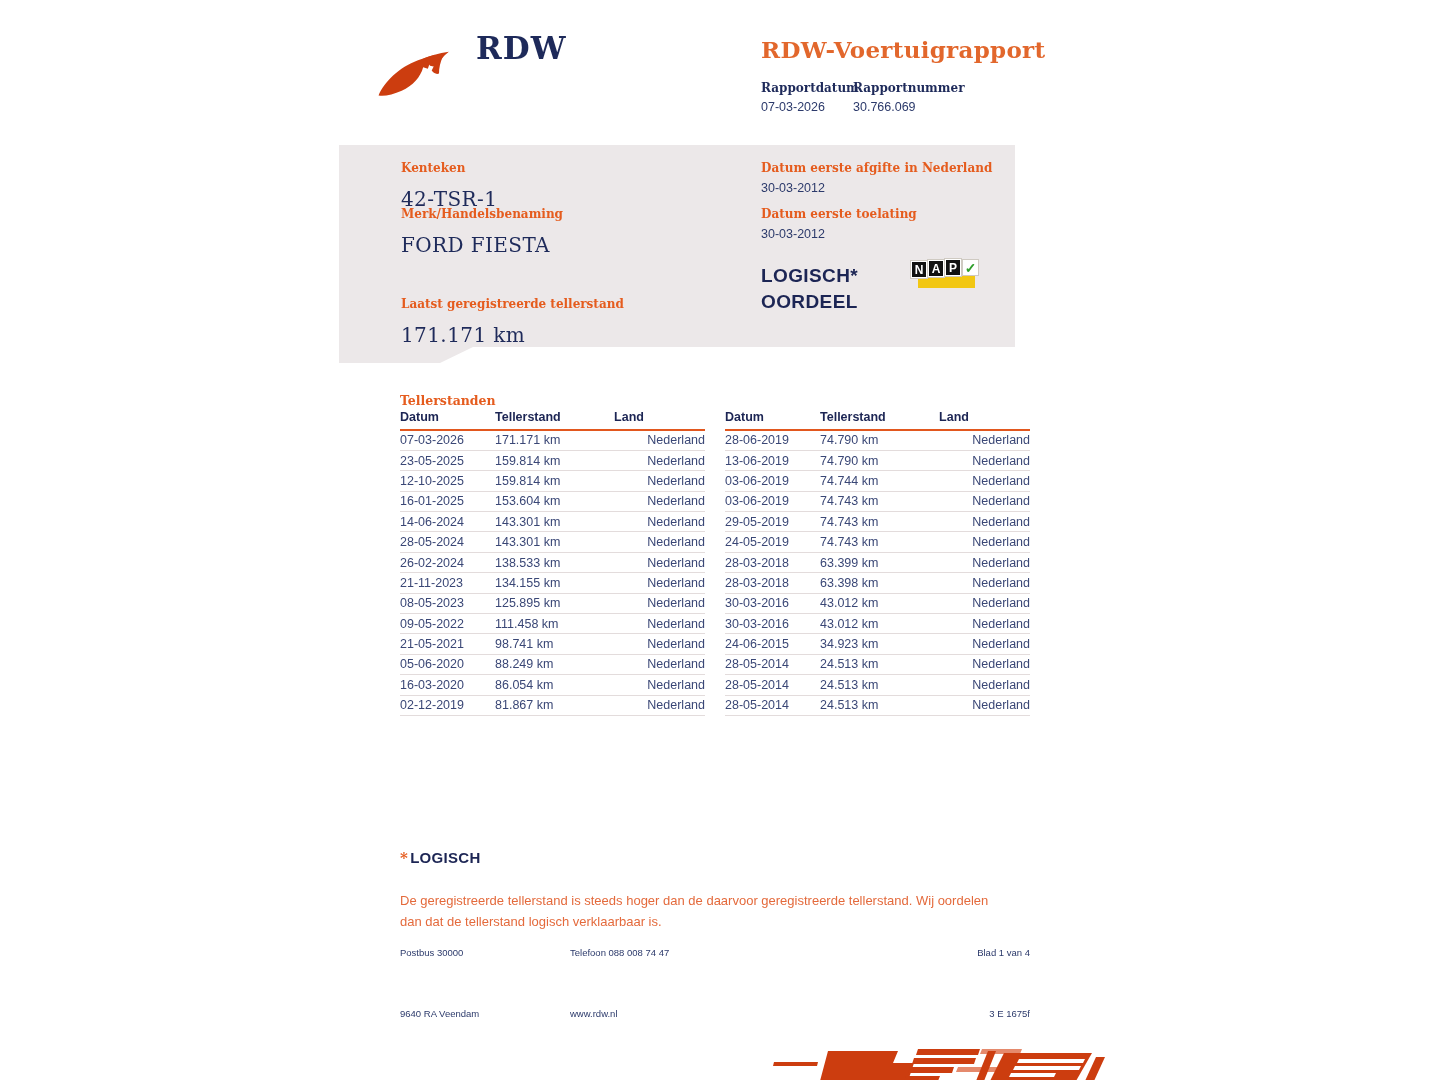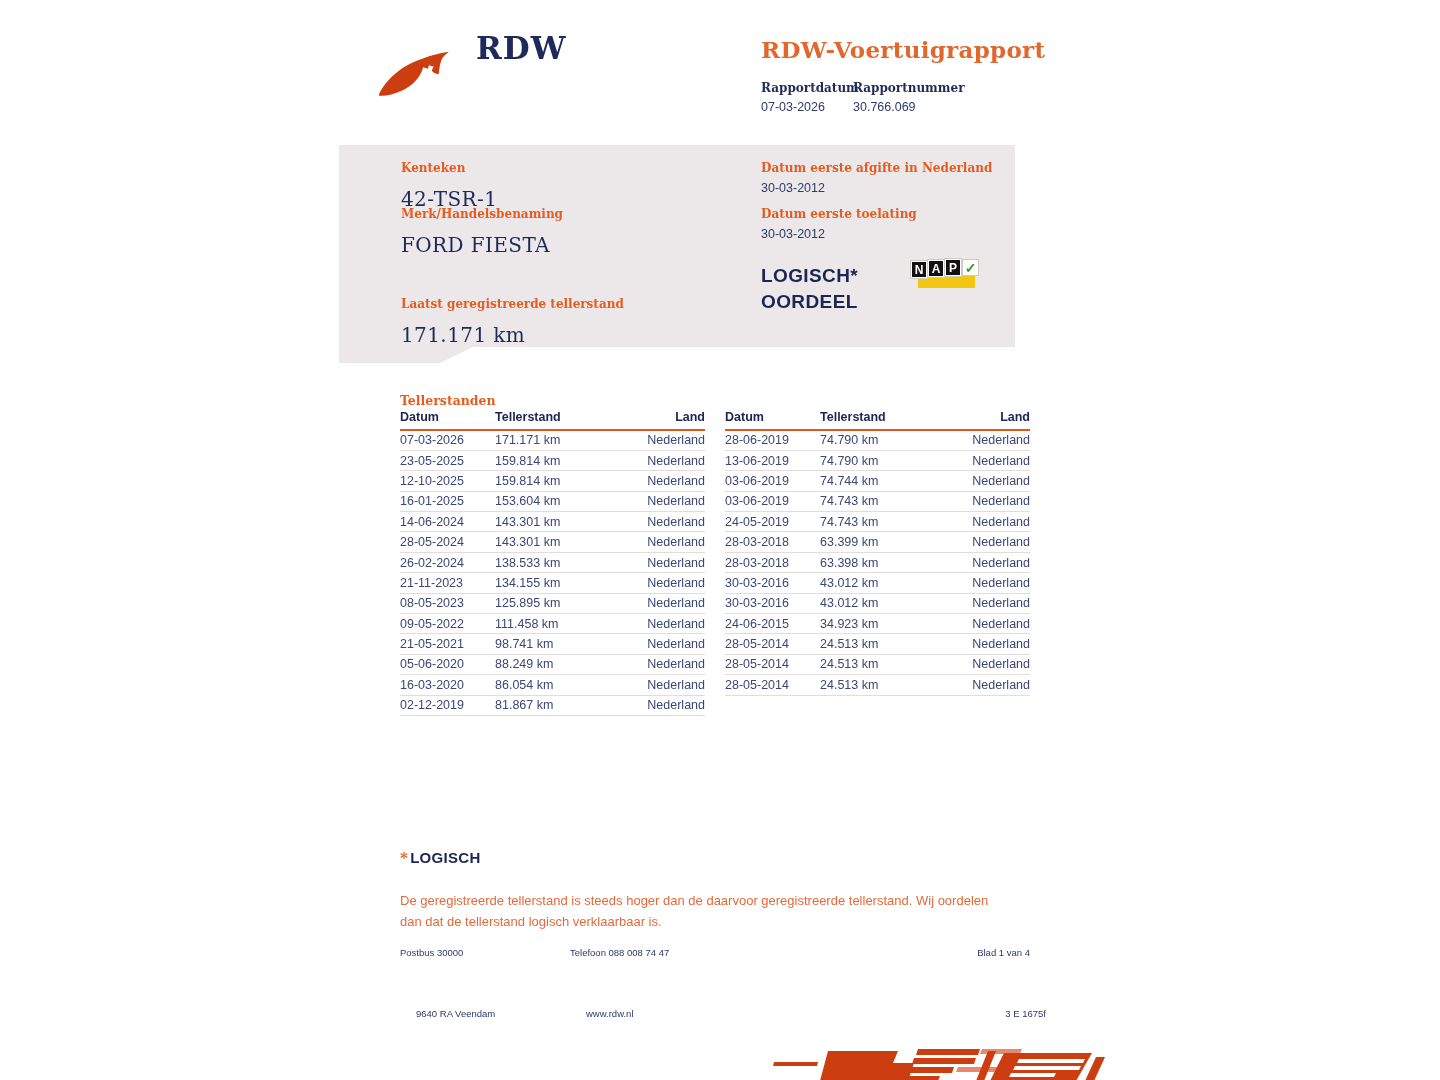--- a/index.html
+++ b/index.html
@@ -93,21 +93,21 @@
   }
   .odo-table { position: absolute; top: 410px; width: 305px; border-collapse: collapse; table-layout: fixed; }
   .odo-table.left  { left: 400px; }
   .odo-table.right { left: 725px; }
   .odo-table th {
     font-size: 12.5px; font-weight: 700; color: #1c2554;
     text-align: left; padding: 0 0 5px 0;
     border-bottom: 2px solid #e2571e;
   }
   .odo-table th:nth-child(2) { text-align: right; }
-  .odo-table th:nth-child(3) { text-align: right; }
+  .odo-table th:nth-child(3) { text-align: center; }
   .odo-table col.c1 { width: 95px; }
   .odo-table col.c2 { width: 58px; }
   .odo-table col.c3 { width: 152px; }
   .odo-table td {
     font-size: 12.5px; color: #3a4776;
     height: 20.4px; padding: 0;
     border-bottom: 1px solid #e3dcdc;
     white-space: nowrap;
   }
   .odo-table td:nth-child(2) { text-align: right; }
@@ -118,21 +118,21 @@
   .exp-heading { font-size: 15px; font-weight: 700; color: #1c2554; letter-spacing: 0.3px; }
   .exp-heading .star { color: #e55c1e; font-family: "DejaVu Serif", serif; margin-right: 2px; }
   .exp-text { margin-top: 23px; font-size: 13px; line-height: 21px; color: #e46a3c; }
 
   
   .footer-item { position: absolute; font-size: 9.5px; color: #2c3a6b; white-space: nowrap; }
   .f-left  { left: 400px; }
   .f-mid   { left: 570px; }
   .f-right { left: 880px; width: 150px; text-align: right; }
   .row1 { top: 947px; }
-  .row2 { top: 1008px; margin-left: 16px; }
+  .row2 { top: 1008px; }
 
   
   .truck { position: absolute; left: 772px; top: 1047px; width: 336px; height: 34px; }
 </style>
 </head>
 <body>
 
 <div class="page">
 
   <div class="logo-wrap">
@@ -308,20 +308,25 @@
           <td>74.790 km</td>
           <td>Nederland</td>
         </tr>
         <tr>
           <td>03-06-2019</td>
           <td>74.744 km</td>
           <td>Nederland</td>
         </tr>
         <tr>
           <td>03-06-2019</td>
+          <td>74.743 km</td>
+          <td>Nederland</td>
+        </tr>
+        <tr>
+          <td>29-05-2019</td>
           <td>74.743 km</td>
           <td>Nederland</td>
         </tr>
         <tr>
           <td>24-05-2019</td>
           <td>74.743 km</td>
           <td>Nederland</td>
         </tr>
         <tr>
           <td>28-03-2018</td>

